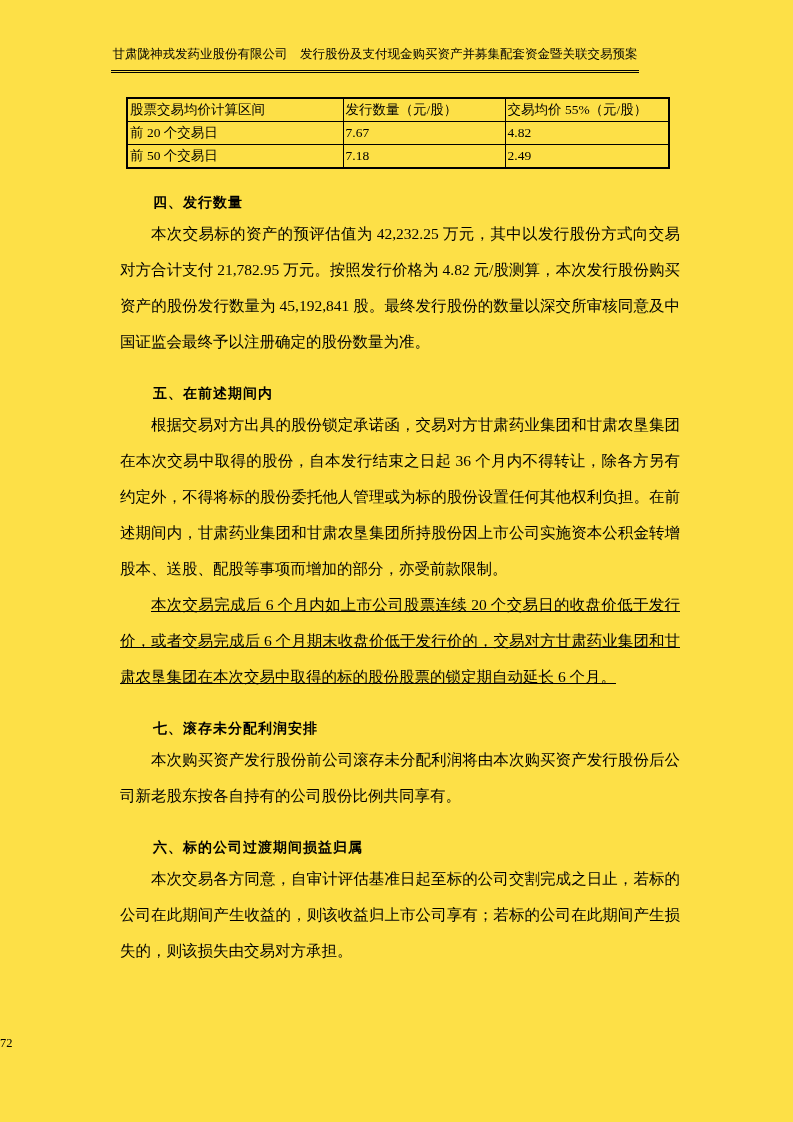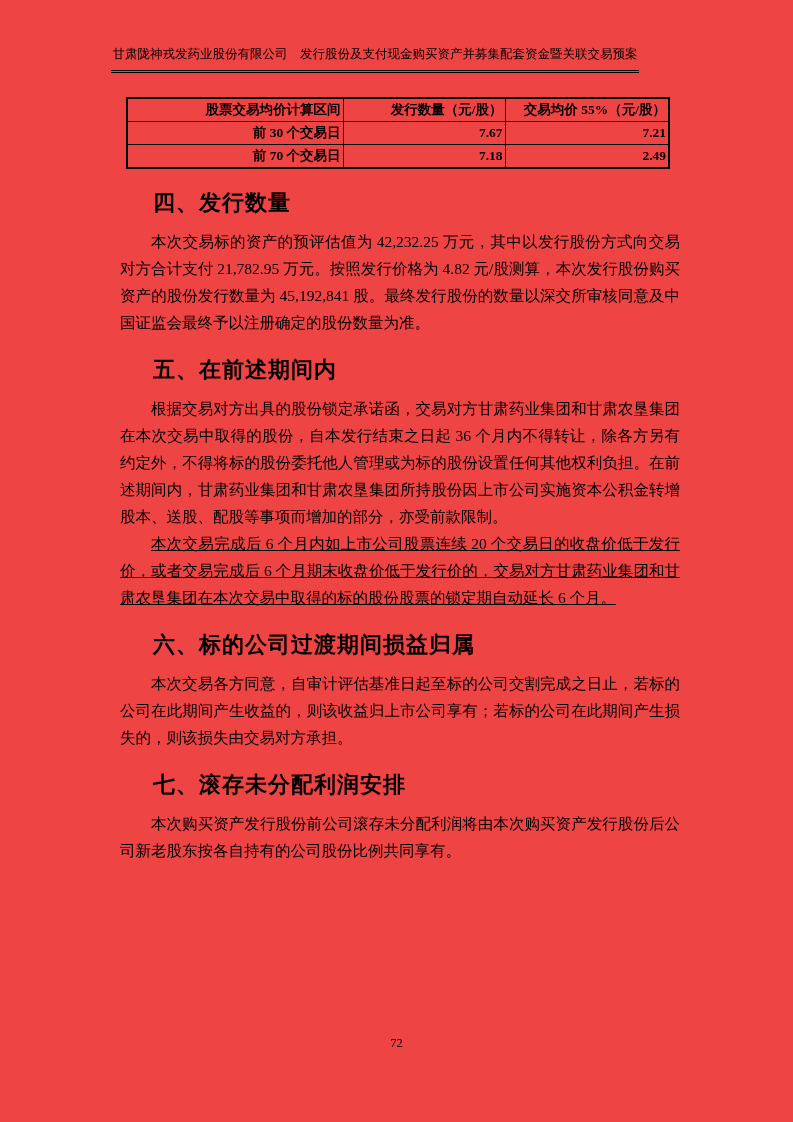--- a/index.html
+++ b/index.html
@@ -1,21 +1,21 @@
 <!DOCTYPE html>
 <html><head>
 <meta charset="utf-8">
 <style>
   html, body { margin: 0; padding: 0; background: #e8e8e8; }
   .page {
     position: relative;
     width: 793px;
     height: 1122px;
     margin: 0 auto;
-    background: #ef4444;
+    background: #fde047;
     color: #000000;
     font-family: "Liberation Serif", "DejaVu Serif", serif;
     overflow: hidden;
     box-sizing: border-box;
   }
 
   
   .doc-header {
     position: absolute;
     top: 46px;
@@ -43,56 +43,55 @@
     margin-top: 22px;
     margin-left: 6px;
     width: 542px;
     table-layout: fixed;
     border: 2px solid #000000;
     font-size: 13.5px;
   }
   table.price-table th, table.price-table td {
     border: 1px solid #000000;
     height: 22px;
-    text-align: right;
+    text-align: left;
     vertical-align: middle;
-    font-weight: bold;
+    font-weight: normal;
     padding: 0 2px;
     overflow: hidden;
   }
 
   
   .section-heading {
     margin: 22px 0 0 0;
     padding-left: 33px;
     font-family: "Liberation Sans", "DejaVu Sans", sans-serif;
     font-weight: bold;
-    font-size: 22px;
+    font-size: 14px;
     line-height: 23px;
     letter-spacing: 1px;
   }
 
   
   .para {
-    margin: 14px 0 0 0;
+    margin: 2px 0 0 0;
     font-size: 15.5px;
-    line-height: 27px;
+    line-height: 36px;
     text-align: justify;
     text-justify: inter-character;
     text-indent: 2em;
   }
   .para + .para { margin-top: 0; text-decoration: underline; }
 
   
   .page-number {
     position: absolute;
     left: 0;
     right: 0;
     top: 1036px;
-    text-align: center;
     font-size: 12.5px;
   }
 </style>
 </head>
 <body>
 
 <div class="page">
 
   <div class="doc-header">甘肃陇神戎发药业股份有限公司　发行股份及支付现金购买资产并募集配套资金暨关联交易预案</div>
 
@@ -106,50 +105,50 @@
       </colgroup>
       <thead>
         <tr>
           <th>股票交易均价计算区间</th>
           <th>发行数量（元/股）</th>
           <th>交易均价 55%（元/股）</th>
         </tr>
       </thead>
       <tbody>
         <tr>
-          <td>前 30 个交易日</td>
+          <td>前 20 个交易日</td>
           <td>7.67</td>
-          <td>7.21</td>
+          <td>4.82</td>
         </tr>
         <tr>
-          <td>前 70 个交易日</td>
+          <td>前 50 个交易日</td>
           <td>7.18</td>
           <td>2.49</td>
         </tr>
       </tbody>
     </table>
 
     <div>
       <h2 class="section-heading">四、发行数量</h2>
       <p class="para">本次交易标的资产的预评估值为 42,232.25 万元，其中以发行股份方式向交易对方合计支付 21,782.95 万元。按照发行价格为 4.82 元/股测算，本次发行股份购买资产的股份发行数量为 45,192,841 股。最终发行股份的数量以深交所审核同意及中国证监会最终予以注册确定的股份数量为准。</p>
     </div>
 
     <div>
       <h2 class="section-heading">五、在前述期间内</h2>
       <p class="para">根据交易对方出具的股份锁定承诺函，交易对方甘肃药业集团和甘肃农垦集团在本次交易中取得的股份，自本发行结束之日起 36 个月内不得转让，除各方另有约定外，不得将标的股份委托他人管理或为标的股份设置任何其他权利负担。在前述期间内，甘肃药业集团和甘肃农垦集团所持股份因上市公司实施资本公积金转增股本、送股、配股等事项而增加的部分，亦受前款限制。</p>
       <p class="para">本次交易完成后 6 个月内如上市公司股票连续 20 个交易日的收盘价低于发行价，或者交易完成后 6 个月期末收盘价低于发行价的，交易对方甘肃药业集团和甘肃农垦集团在本次交易中取得的标的股份股票的锁定期自动延长 6 个月。</p>
     </div>
 
     <div>
-      <h2 class="section-heading">六、标的公司过渡期间损益归属</h2>
-      <p class="para">本次交易各方同意，自审计评估基准日起至标的公司交割完成之日止，若标的公司在此期间产生收益的，则该收益归上市公司享有；若标的公司在此期间产生损失的，则该损失由交易对方承担。</p>
+      <h2 class="section-heading">七、滚存未分配利润安排</h2>
+      <p class="para">本次购买资产发行股份前公司滚存未分配利润将由本次购买资产发行股份后公司新老股东按各自持有的公司股份比例共同享有。</p>
     </div>
 
     <div>
-      <h2 class="section-heading">七、滚存未分配利润安排</h2>
-      <p class="para">本次购买资产发行股份前公司滚存未分配利润将由本次购买资产发行股份后公司新老股东按各自持有的公司股份比例共同享有。</p>
+      <h2 class="section-heading">六、标的公司过渡期间损益归属</h2>
+      <p class="para">本次交易各方同意，自审计评估基准日起至标的公司交割完成之日止，若标的公司在此期间产生收益的，则该收益归上市公司享有；若标的公司在此期间产生损失的，则该损失由交易对方承担。</p>
     </div>
 
   </div>
 
   <div class="page-number">72</div>
 
 </div>
 
 </body></html>

